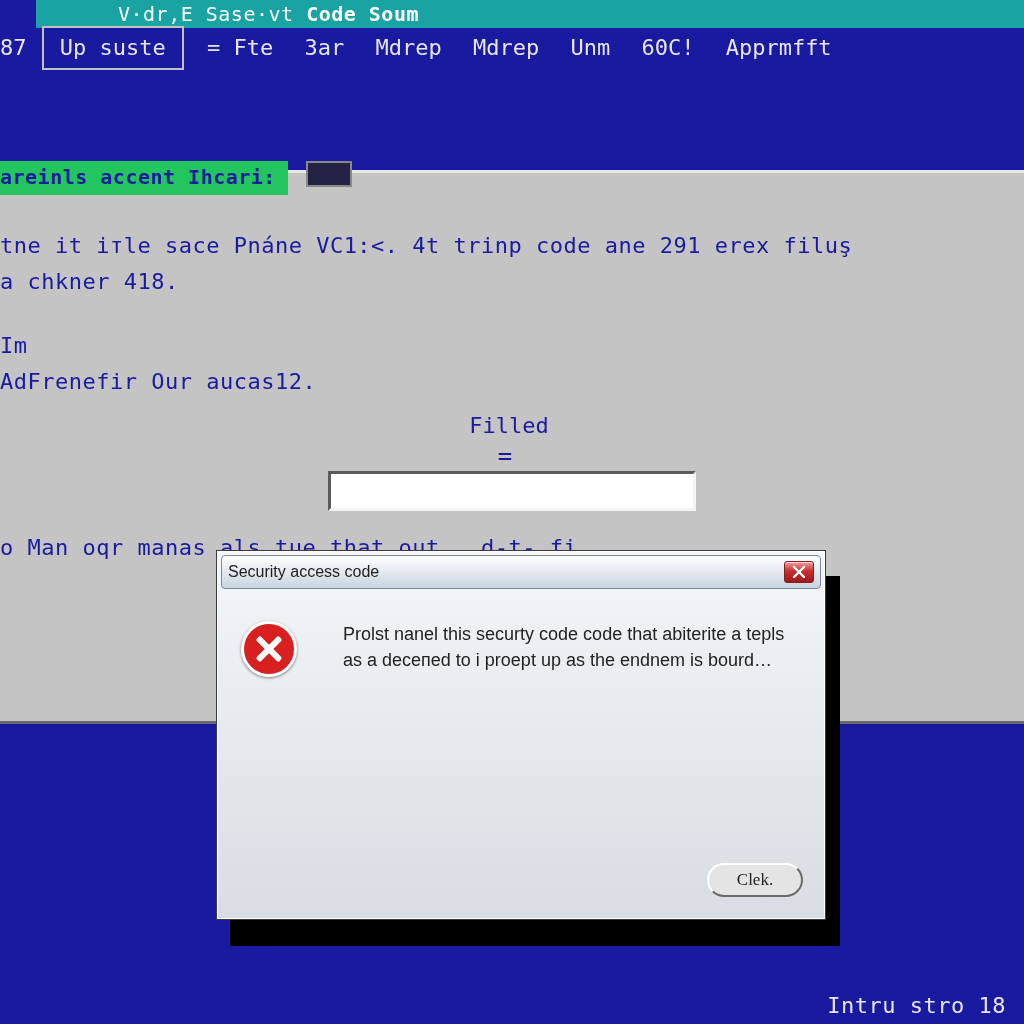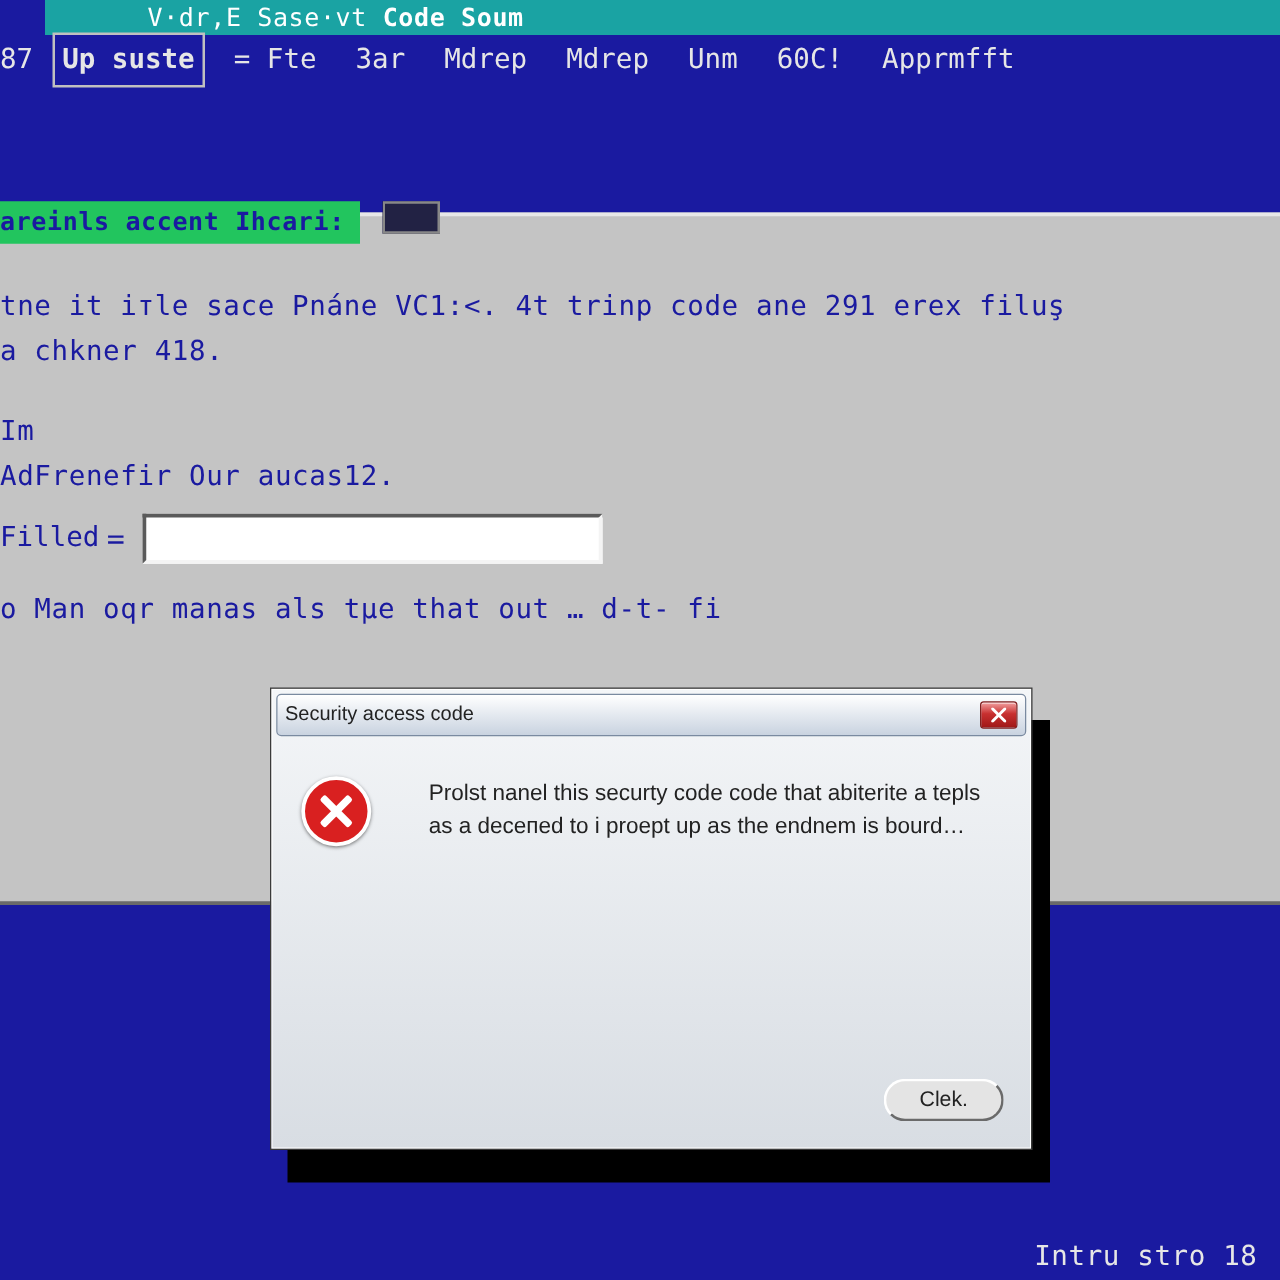--- a/index.html
+++ b/index.html
@@ -41,23 +41,22 @@
     margin-right: 10px;
     padding: 0 4px;
   }
   .menubar .prefix {
     color: #e6e6e6;
     margin-right: 4px;
     margin-top: 24px;
   }
   .menubar .boxed {
     outline: 2px solid #c0c0c0;
-    padding: 1px 6px;
+    padding: 1px 16px;
     margin-right: 8px;
-    font-weight: bold;
   }
 
   
   .panel {
     position: absolute;
     top: 170px;
     left: 0; right: 0;
     bottom: 300px;
     background: #c4c4c4;
     border-top: 3px solid #e8e8e8;
@@ -95,20 +94,21 @@
     padding: 22px 0 0 0;
   }
   .panel-body p { margin: 0 0 6px 0; letter-spacing: 0.5px; }
   .panel-body .spacer { height: 28px; }
 
   .form-row {
     display: flex;
     align-items: center;
     margin-top: 14px;
     margin-bottom: 22px;
+    flex-direction: column;
   }
   .form-label {
     color: #1a1aa0;
     font-size: 22px;
     margin-right: 6px;
   }
   .form-eq {
     color: #1a1aa0;
     font-size: 24px;
     margin-right: 14px;
@@ -223,21 +223,21 @@
     bottom: 22px;
   }
   .dialog-button {
     min-width: 96px;
     height: 34px;
     background: #e4e4e4;
     border-top: 2px solid #ffffff;
     border-left: 2px solid #ffffff;
     border-right: 2px solid #6a6a6a;
     border-bottom: 2px solid #6a6a6a;
-    font-family: Liberation Sans, sans-serif;
+    font-family: Liberation Serif, serif;
     font-size: 17px;
     color: #222;
     cursor: pointer;
     padding: 0 14px;
     border-radius: 17px;
   }
 </style>
 </head>
 <body>
 

